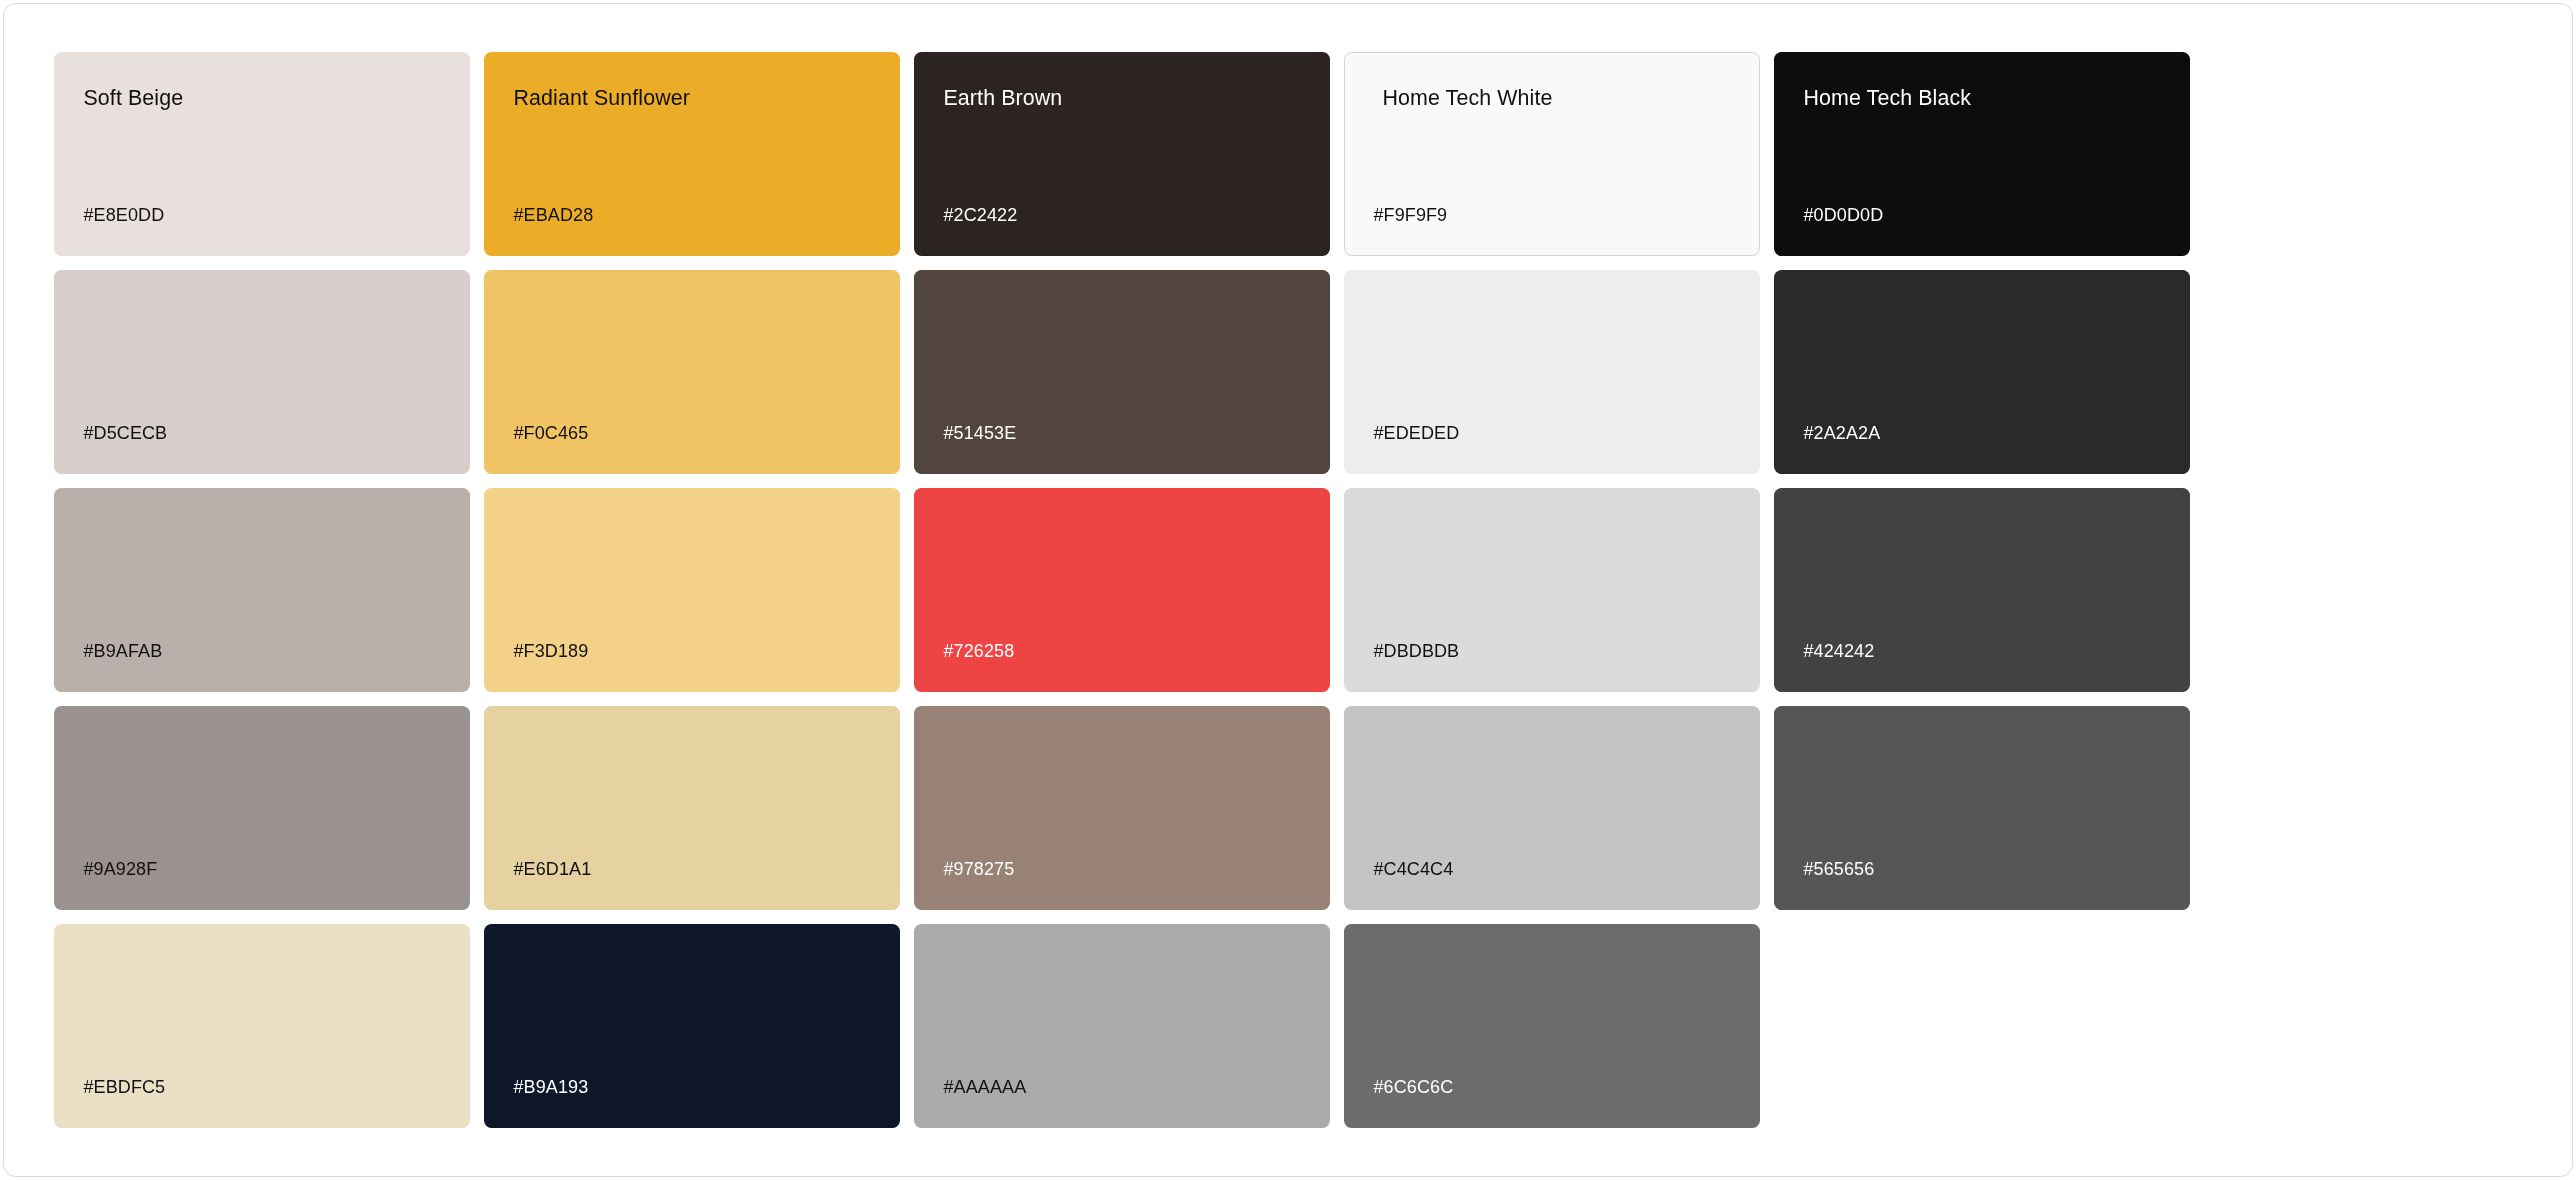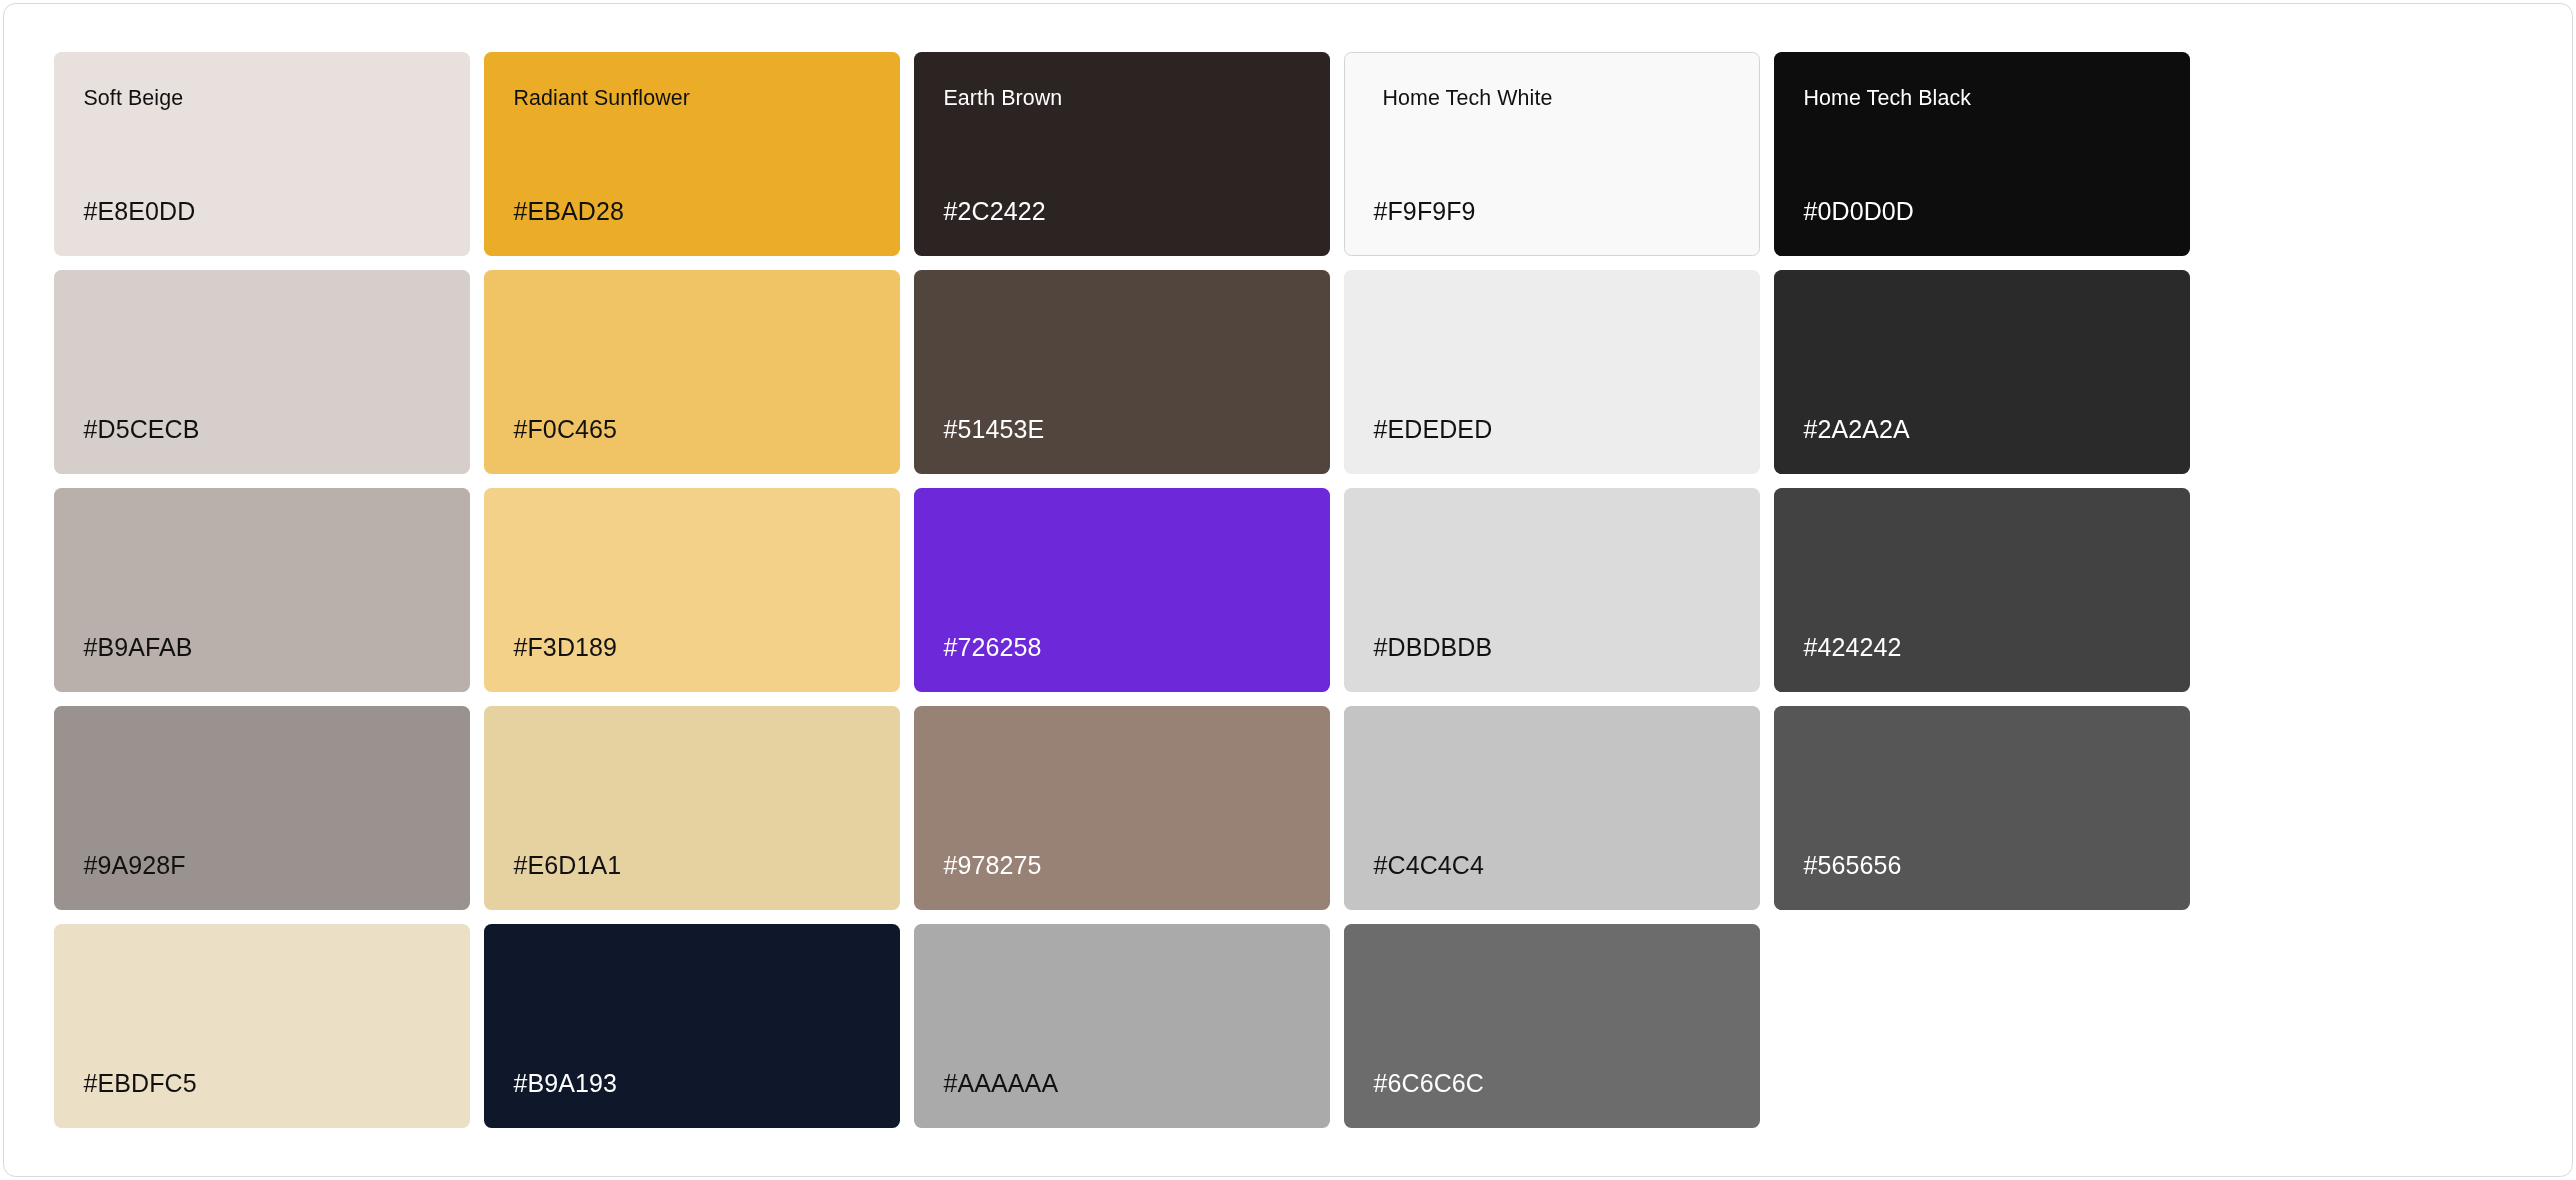--- a/index.html
+++ b/index.html
@@ -60,21 +60,21 @@
     font-weight: 400;
     letter-spacing: 0.1px;
     white-space: nowrap;
   }
   .swatch.bordered .swatch-name { left: 38px; top: 34px; }
 
   .swatch-hex {
     position: absolute;
     left: 30px;
     bottom: 30px;
-    font-size: 25px;
+    font-size: 18px;
     line-height: 1.1;
     font-weight: 400;
     letter-spacing: 0.1px;
     white-space: nowrap;
   }
   .swatch.bordered .swatch-hex { left: 29px; bottom: 29px; }
 
   .text-dark  { color: #111111; }
   .text-light { color: #ffffff; }
 </style>
@@ -117,21 +117,21 @@
       </div>
       <div class="swatch" style="background: rgb(42, 42, 42);">
         <div class="swatch-hex text-light">#2A2A2A</div>
       </div>
       <div class="swatch" style="background: rgb(185, 175, 171);">
         <div class="swatch-hex text-dark">#B9AFAB</div>
       </div>
       <div class="swatch" style="background: rgb(243, 209, 137);">
         <div class="swatch-hex text-dark">#F3D189</div>
       </div>
-      <div class="swatch" style="background: #6d28d9;">
+      <div class="swatch" style="background: #ef4444;">
         <div class="swatch-hex text-light">#726258</div>
       </div>
       <div class="swatch" style="background: rgb(219, 219, 219);">
         <div class="swatch-hex text-dark">#DBDBDB</div>
       </div>
       <div class="swatch" style="background: rgb(66, 66, 66);">
         <div class="swatch-hex text-light">#424242</div>
       </div>
       <div class="swatch" style="background: rgb(154, 146, 143);">
         <div class="swatch-hex text-dark">#9A928F</div>

